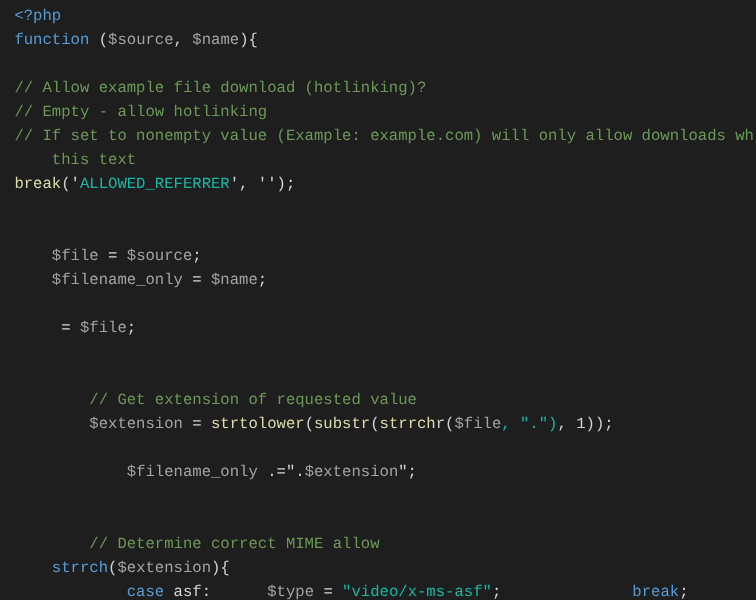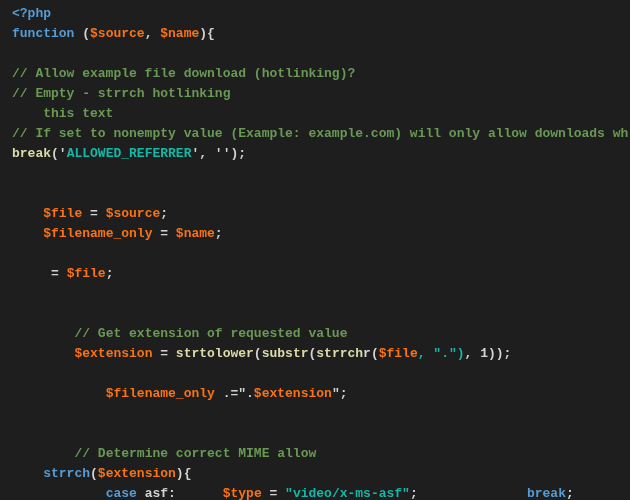--- a/index.html
+++ b/index.html
@@ -24,42 +24,41 @@
       background-color: #1e1e1e;
       overflow: hidden;
       padding: 4px 0;
     }
 
     .code-line {
       display: flex;
       white-space: pre;
       padding: 0 12px;
       min-height: 20px;
-      font-weight: bold;
     }
 
     
     .c-keyword    { color: #569cd6; }   
     .c-comment    { color: #6a9955; }   
-    .c-var        { color: #f97316; }   
+    .c-var        { color: #a3a3a3; }   
     .c-string     { color: #14b8a6; }   
     .c-func       { color: #dcdcaa; }   
     .c-plain      { color: #d4d4d4; }   
   </style>
 </head>
 <body>
 
 <div class="code-container">
     <div class="code-line"><span class="c-keyword">&lt;?php</span></div>
     <div class="code-line"><span class="c-keyword">function</span><span class="c-plain"> </span><span class="c-plain">(</span><span class="c-var">$source</span><span class="c-plain">, </span><span class="c-var">$name</span><span class="c-plain">){</span></div>
     <div class="code-line">&nbsp;</div>
     <div class="code-line"><span class="c-comment">// Allow example file download (hotlinking)?</span></div>
-    <div class="code-line"><span class="c-comment">// Empty - strrch hotlinking</span></div>
+    <div class="code-line"><span class="c-comment">// Empty - allow hotlinking</span></div>
+    <div class="code-line"><span class="c-comment">// If set to nonempty value (Example: example.com) will only allow downloads wh</span></div>
     <div class="code-line"><span class="c-comment">    this text</span></div>
-    <div class="code-line"><span class="c-comment">// If set to nonempty value (Example: example.com) will only allow downloads wh</span></div>
     <div class="code-line"><span class="c-func">break</span><span class="c-plain">('</span><span class="c-string">ALLOWED_REFERRER</span><span class="c-plain">', '');</span></div>
     <div class="code-line">&nbsp;</div>
     <div class="code-line">&nbsp;</div>
     <div class="code-line"><span class="c-plain">    </span><span class="c-var">$file</span><span class="c-plain"> = </span><span class="c-var">$source</span><span class="c-plain">;</span></div>
     <div class="code-line"><span class="c-plain">    </span><span class="c-var">$filename_only</span><span class="c-plain"> = </span><span class="c-var">$name</span><span class="c-plain">;</span></div>
     <div class="code-line">&nbsp;</div>
     <div class="code-line"><span class="c-plain">    </span><span class="c-plain"> = </span><span class="c-var">$file</span><span class="c-plain">;</span></div>
     <div class="code-line">&nbsp;</div>
     <div class="code-line">&nbsp;</div>
     <div class="code-line"><span class="c-plain">        </span><span class="c-comment">// Get extension of requested value</span></div>

